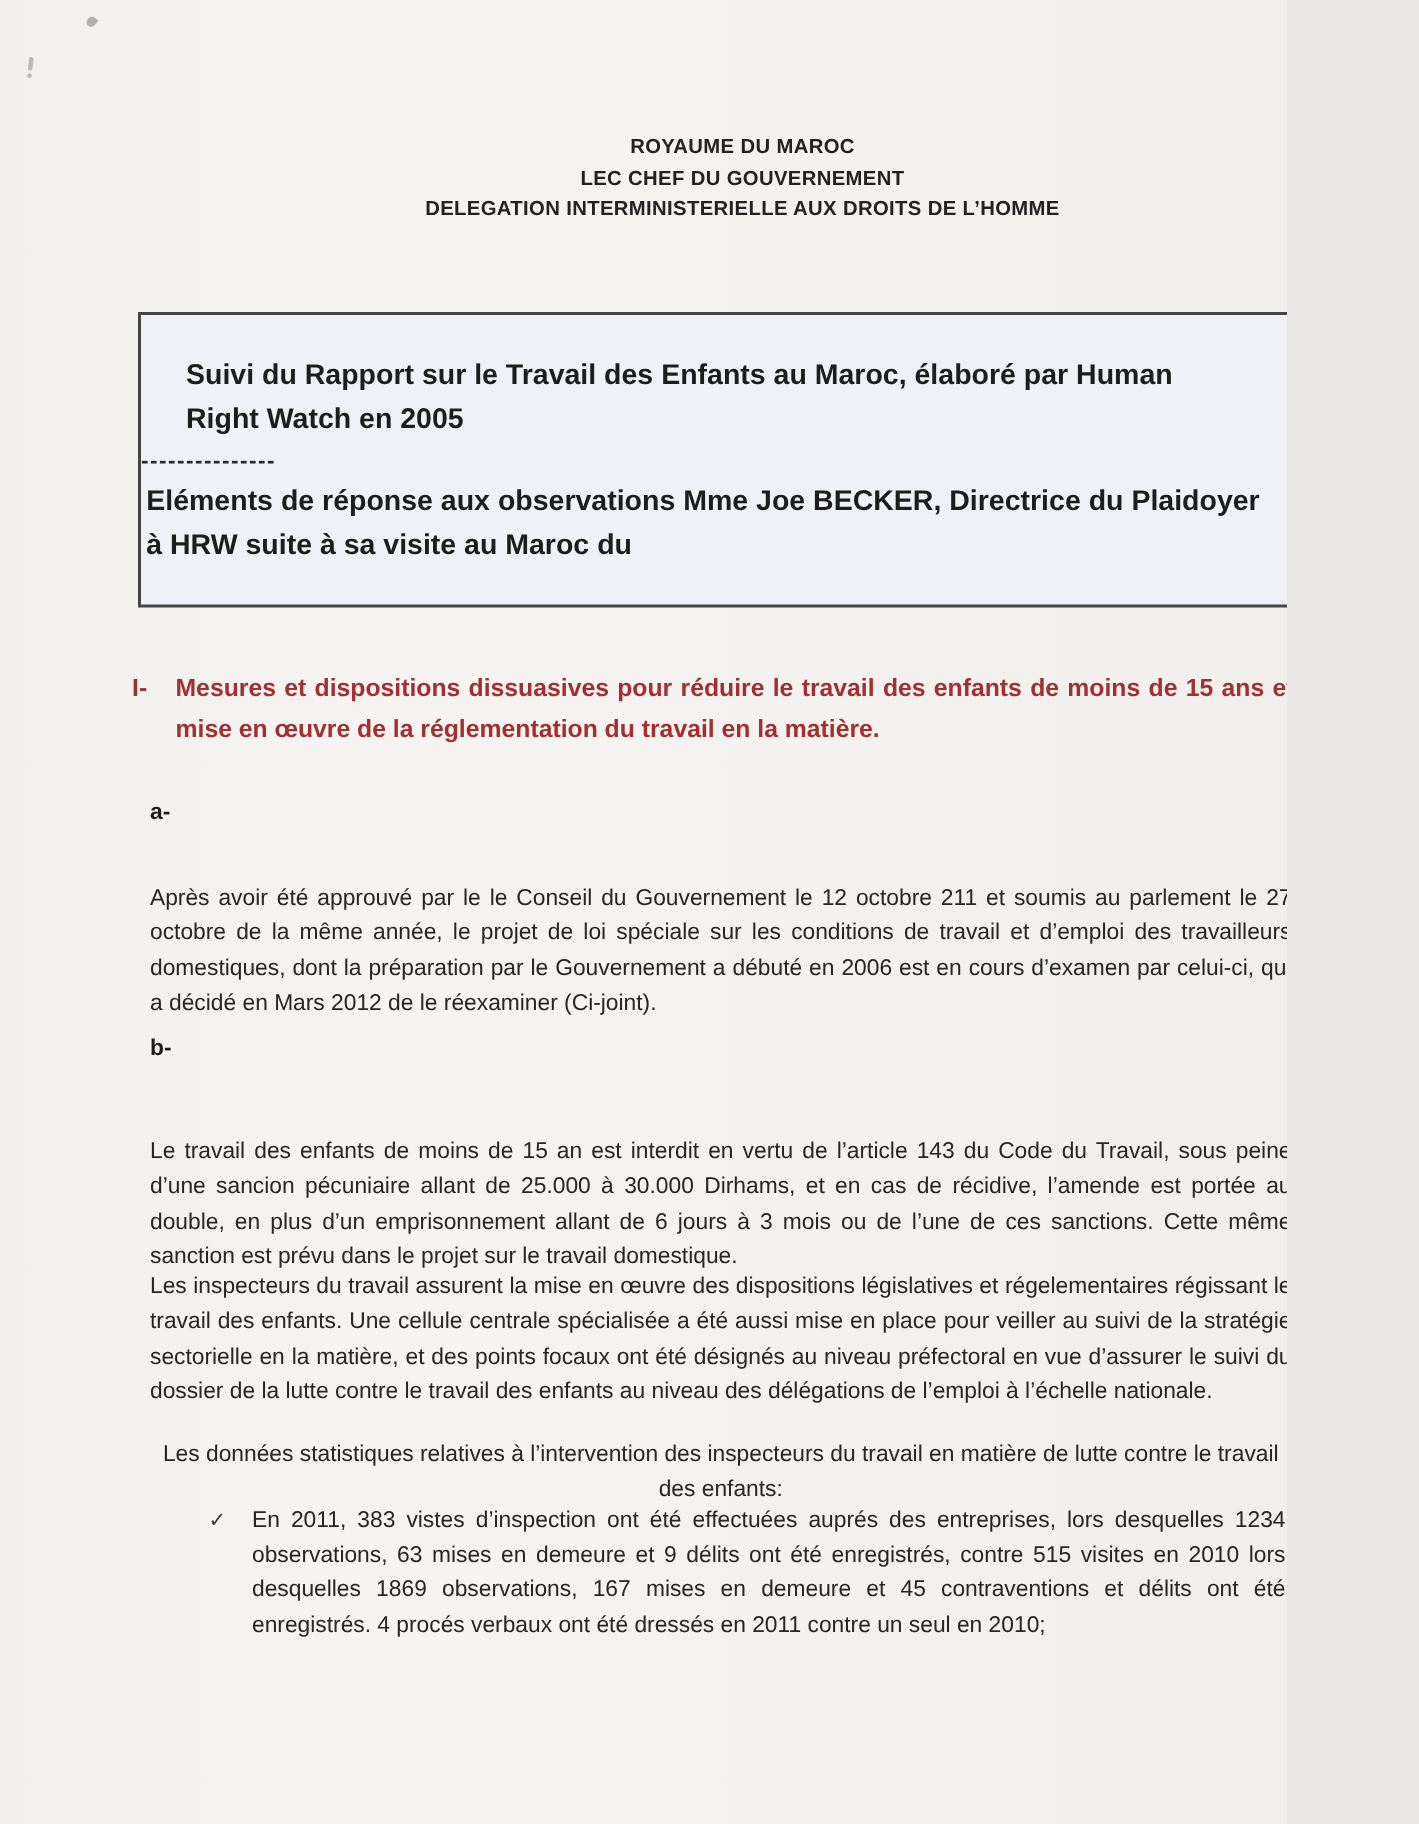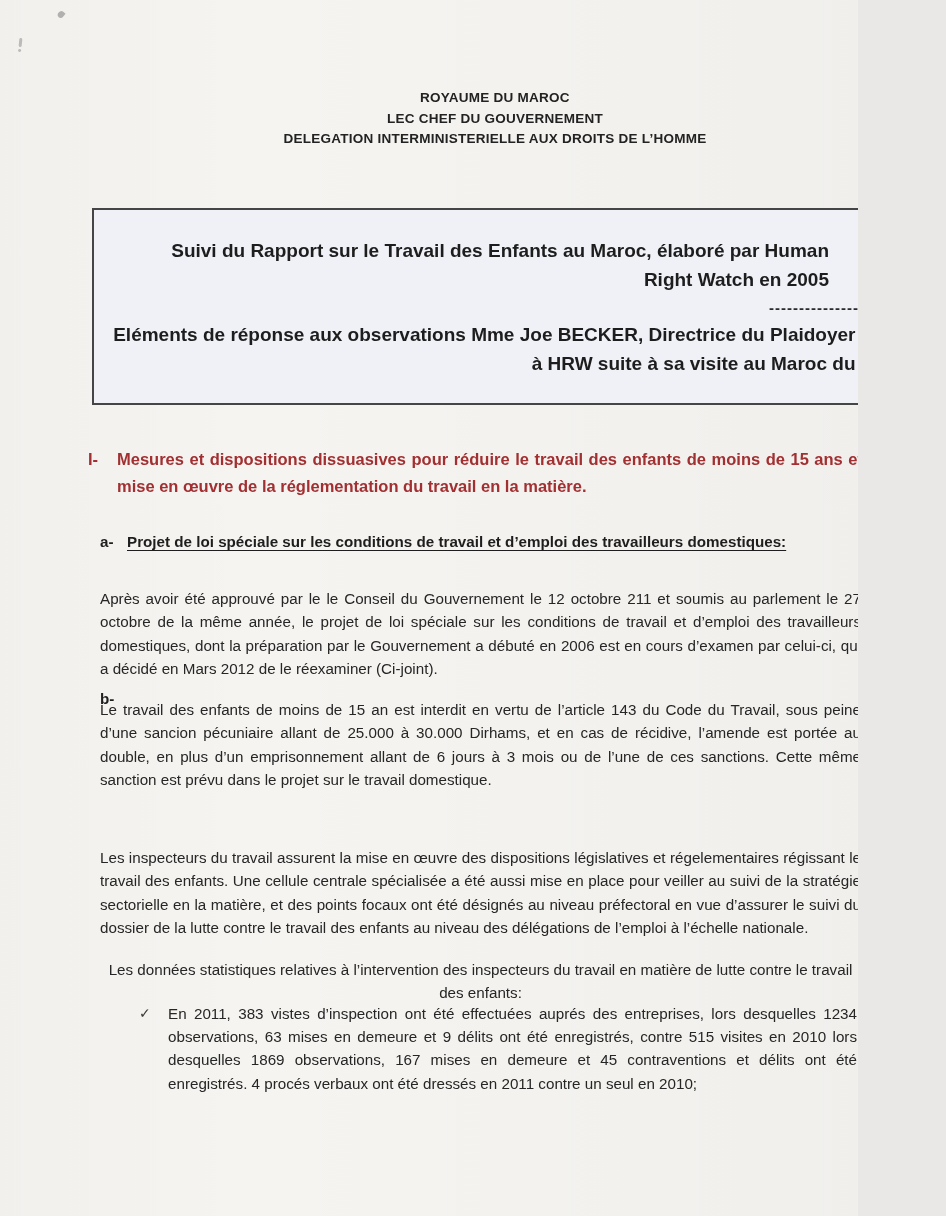--- a/index.html
+++ b/index.html
@@ -29,21 +29,21 @@
     position:absolute;top:88px;left:22px;width:946px;
     text-align:center;font-weight:bold;font-size:13.5px;line-height:20.5px;
     letter-spacing:.25px;color:#222;
   }
 
   .title-box{
     position:absolute;left:92px;top:208px;width:769px;height:197px;
     background:var(--box_bg);
     border:2px solid #454545;
     box-sizing:border-box;
-    text-align:right;color:#1d1d1d;
+    text-align:left;color:#1d1d1d;
   }
   .title-box .t1{margin:27px auto 0;max-width:705px;font-weight:bold;font-size:19px;line-height:28.5px;}
   .title-box .divider{margin:5px auto 4px;font-weight:bold;font-size:15px;letter-spacing:1px;color:#2a2a2a;}
   .title-box .t2{margin:5px auto;max-width:758px;font-weight:bold;font-size:19px;line-height:28.5px;}
 
   .red-heading{
     position:absolute;left:88px;top:446px;width:775px;
     display:flex;color:var(--accent_red);
     font-weight:bold;font-size:16.5px;line-height:27px;
   }
@@ -57,21 +57,21 @@
   .sub-heading .marker{flex:0 0 27px;}
   .sub-heading .htext{text-decoration:underline;text-underline-offset:3px;}
   .sub-a{top:531px;}
   .sub-b{top:688px;}
 
   .para{
     position:absolute;left:100px;width:761px;
     font-size:15.2px;line-height:23.2px;text-align:justify;color:var(--ink);
   }
   .para-a{top:572px;}
-  .para-b1{top:683px;}
+  .para-b1{top:741px;}
   .para-b2{top:831px;}
   .para-b3{top:943px;text-align:center;}
 
   .bullet{
     position:absolute;left:139px;top:1002px;width:718px;display:flex;
     font-size:15.2px;line-height:23.2px;color:var(--ink);
   }
   .bullet .check{flex:0 0 29px;font-size:14px;color:#3a3a3a;}
   .bullet .btext{flex:1;text-align:justify;}
 
@@ -102,21 +102,20 @@
     <div class="t2">Eléments de réponse aux observations Mme Joe BECKER, Directrice du Plaidoyer à HRW suite à sa visite au Maroc du</div>
   </div>
 
   <div class="red-heading">
     <span class="marker">I-</span>
     <span class="htext">Mesures et dispositions dissuasives pour réduire le travail des enfants de moins de 15 ans et mise en œuvre de la réglementation du travail en la matière.</span>
   </div>
 
   <div class="sub-heading sub-a">
     <span class="marker">a-</span>
-    <span class="htext">Projet de loi spéciale sur les conditions de travail et d’emploi des travailleurs domestiques:</span>
   </div>
 
   <p class="para para-a">Après avoir été approuvé par le le Conseil du Gouvernement le 12 octobre 211 et soumis au parlement le 27 octobre de la même année, le projet de loi spéciale sur les conditions de travail et d’emploi des travailleurs domestiques, dont la préparation par le Gouvernement a débuté en 2006 est en cours d’examen par celui-ci, qui a décidé en Mars 2012 de le réexaminer (Ci-joint).</p>
 
   <div class="sub-heading sub-b">
     <span class="marker">b-</span>
   </div>
 
   <p class="para para-b1">Le travail des enfants de moins de 15 an est interdit en vertu de l’article 143 du Code du Travail, sous peine d’une sancion pécuniaire allant de 25.000 à 30.000 Dirhams, et en cas de récidive, l’amende est portée au double, en plus d’un emprisonnement allant de 6 jours à 3 mois ou de l’une de ces sanctions. Cette même sanction est prévu dans le projet sur le travail domestique.</p>
   <p class="para para-b2">Les inspecteurs du travail assurent la mise en œuvre des dispositions législatives et régelementaires régissant le travail des enfants. Une cellule centrale spécialisée a été aussi mise en place pour veiller au suivi de la stratégie sectorielle en la matière, et des points focaux ont été désignés au niveau préfectoral en vue d’assurer le suivi du dossier de la lutte contre le travail des enfants au niveau des délégations de l’emploi à l’échelle nationale.</p>

